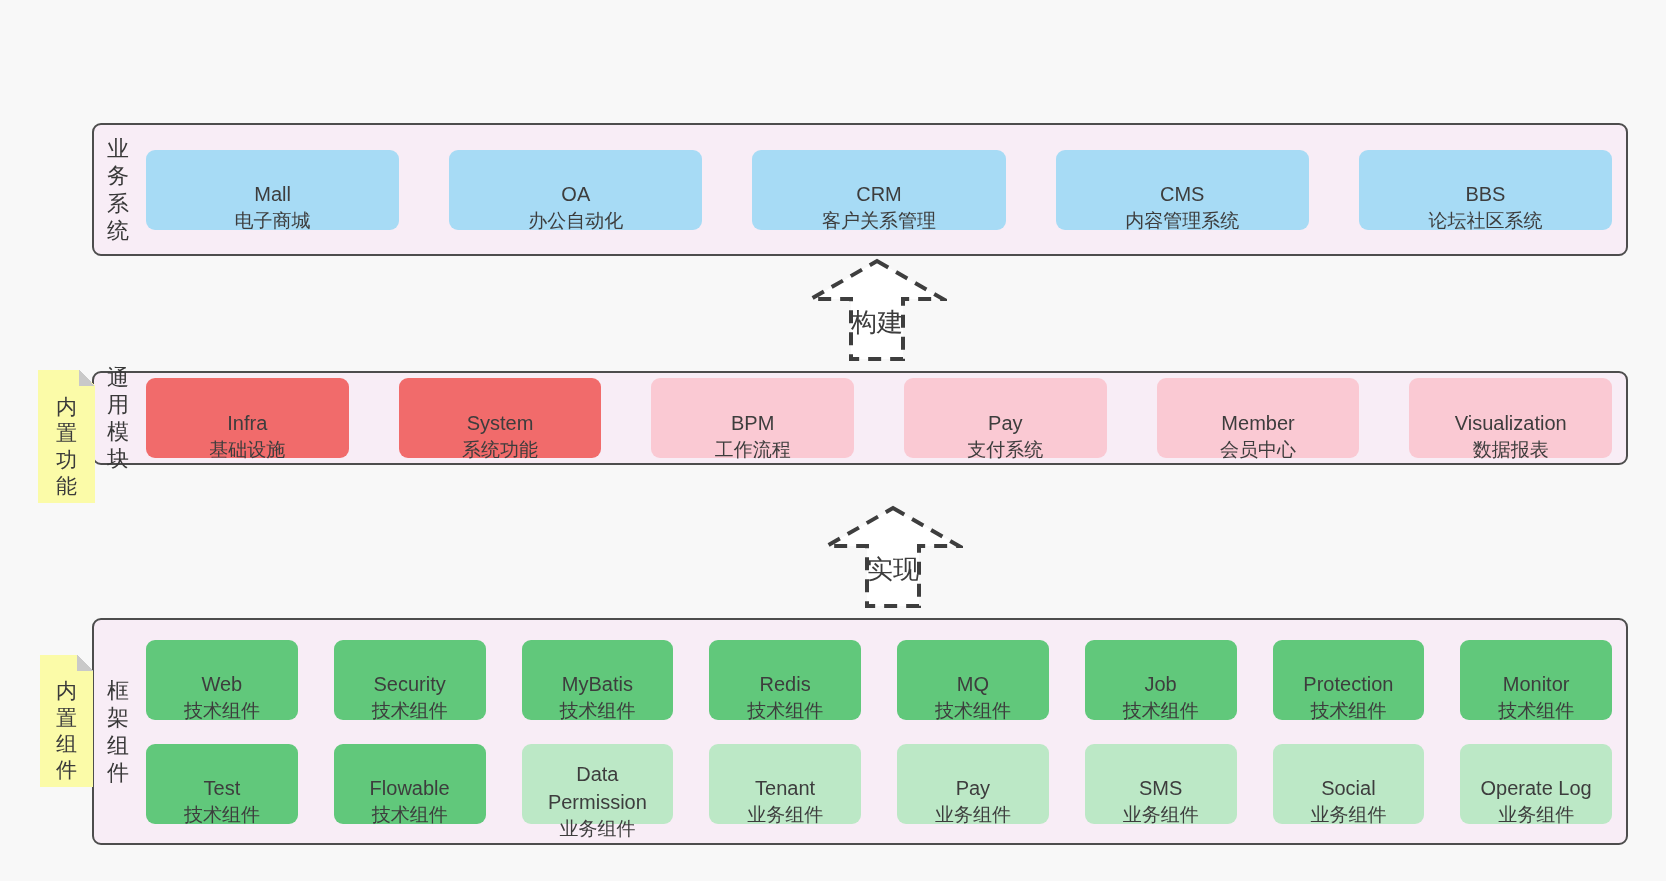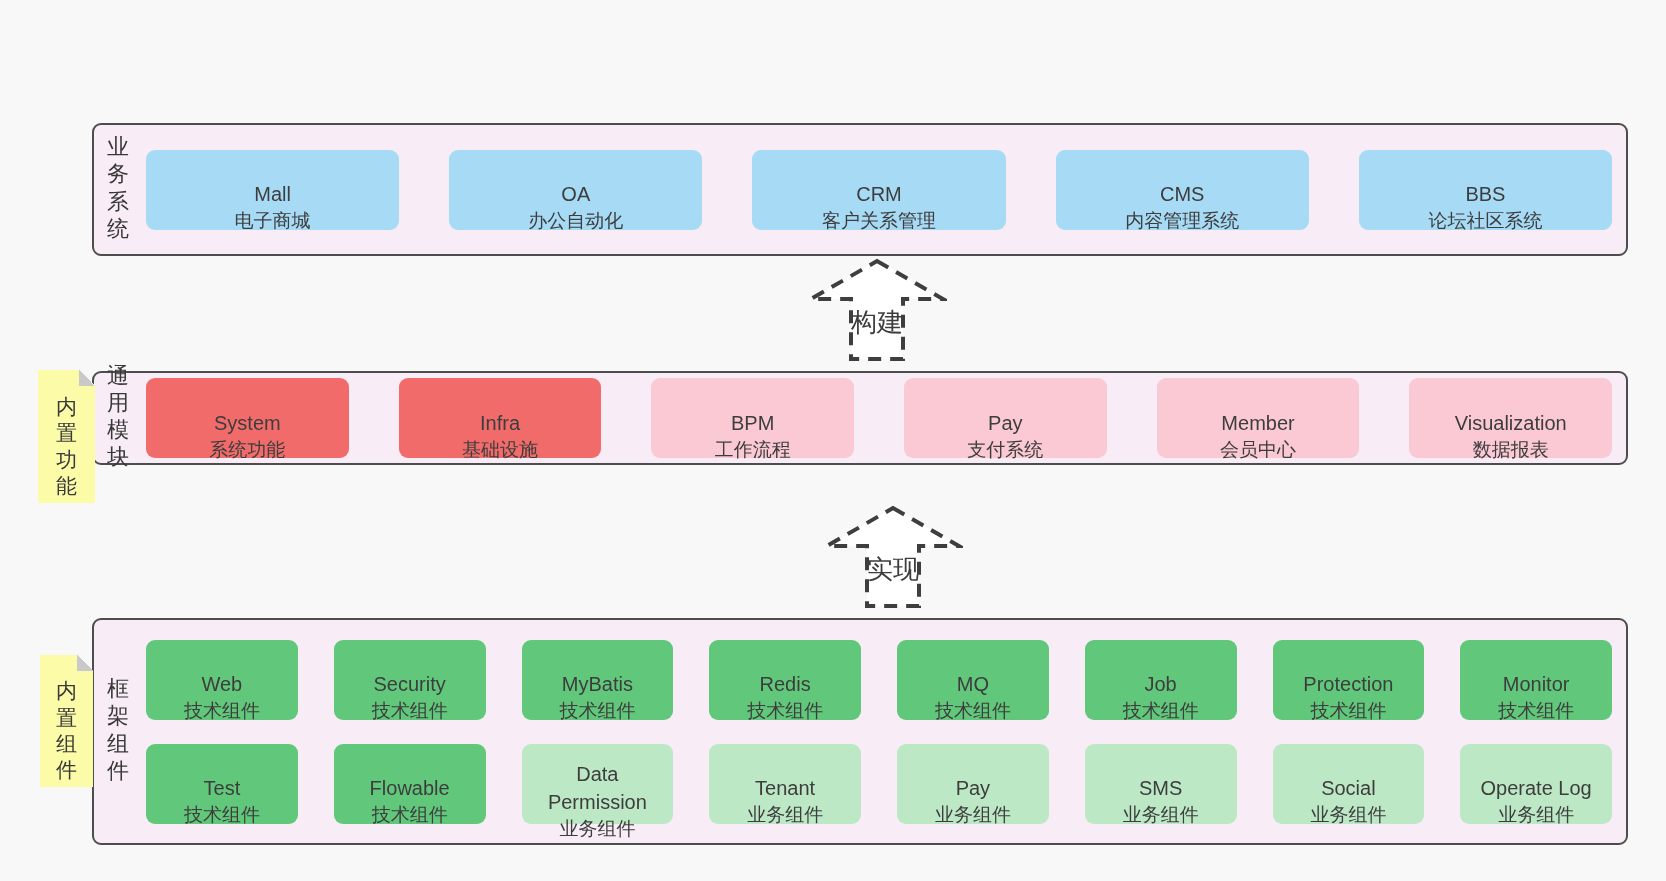--- a/index.html
+++ b/index.html
@@ -27,21 +27,20 @@
   }
   .panel1 { top: 123px; height: 133px; }
   .panel2 { top: 371px; height: 94px; }
   .panel3 { top: 618px; height: 227px; }
 
   .side-label {
     flex: 0 0 48px;
     display: flex;
     align-items: center;
     justify-content: center;
-    font-family: Liberation Mono, monospace;
   }
   .side-label span {
     display: block;
     width: 26px;
     font-size: 22px;
     line-height: 1.23;
     text-align: center;
     color: #383838;
   }
 
@@ -162,26 +161,26 @@
     </svg>
     <span class="arrow-label">构建</span>
   </div>
 
   <div class="panel panel2">
     <div class="side-label">
       <span>通用模块</span>
     </div>
     <div class="boxes">
       <div class="box red">
+        <div class="box-title">Infra</div>
+        <div class="box-sub">基础设施</div>
+      </div>
+      <div class="box red">
         <div class="box-title">System</div>
         <div class="box-sub">系统功能</div>
-      </div>
-      <div class="box red">
-        <div class="box-title">Infra</div>
-        <div class="box-sub">基础设施</div>
       </div>
       <div class="box pink">
         <div class="box-title">BPM</div>
         <div class="box-sub">工作流程</div>
       </div>
       <div class="box pink">
         <div class="box-title">Pay</div>
         <div class="box-sub">支付系统</div>
       </div>
       <div class="box pink">

